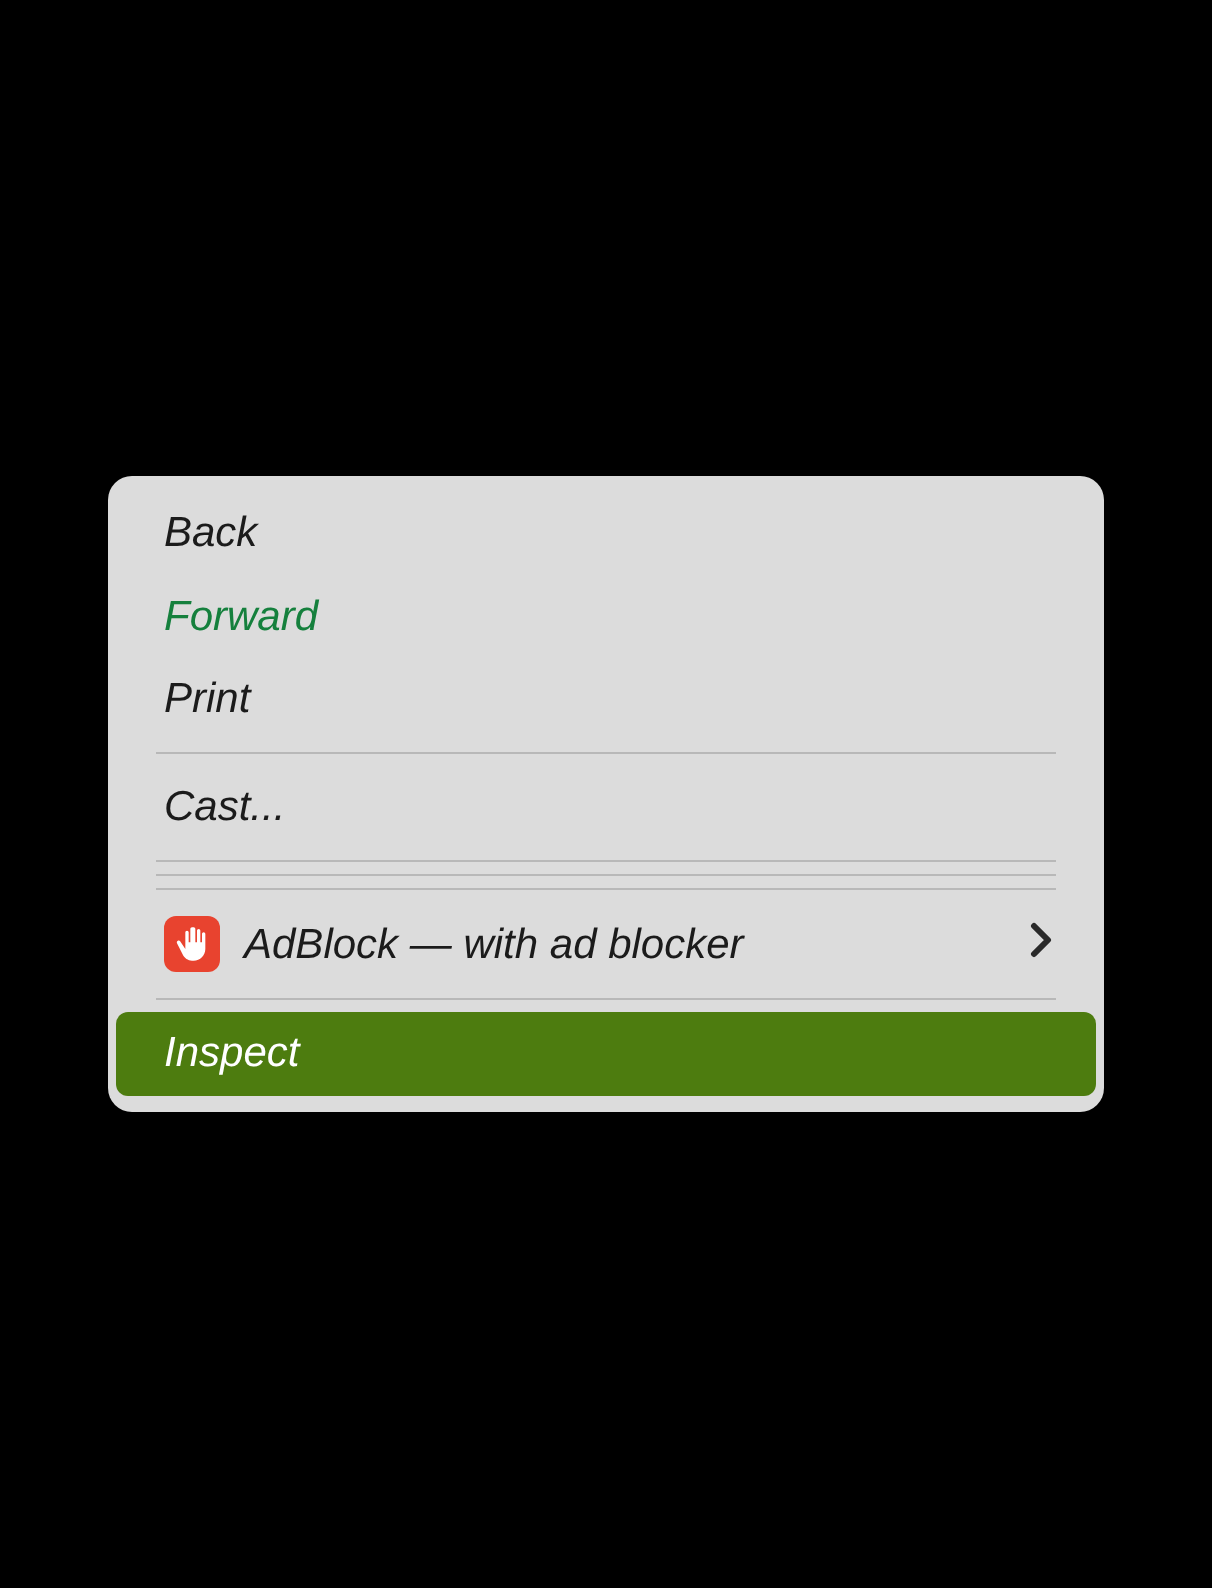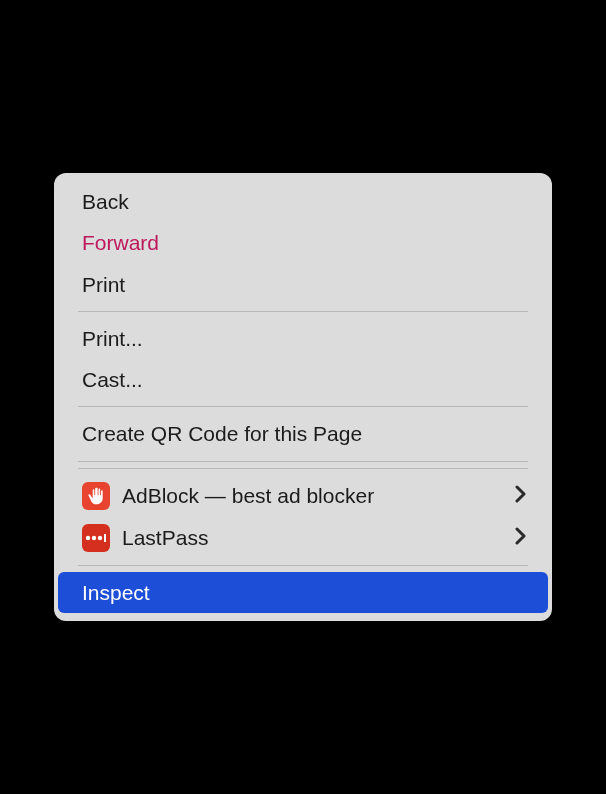--- a/index.html
+++ b/index.html
@@ -16,36 +16,37 @@
       justify-content: center;
       font-family: -apple-system, BlinkMacSystemFont, "Segoe UI", Helvetica, Arial, sans-serif;
     }
     .context-menu {
       background: #dcdcdc;
       width: 498px;
       border-radius: 12px;
       padding: 8px 0;
       box-shadow: 0 8px 20px rgba(0,0,0,0.35);
       position: relative;
+      font-style: italic;
     }
     .menu-item {
       padding: 7px 24px 7px 24px;
       font-size: 21px;
       color: #1b1b1b;
       display: flex;
       align-items: center;
       cursor: default;
       margin: 0 4px;
       border-radius: 4px;
     }
     .menu-item.disabled {
-      color: #be185d;
+      color: #15803d;
     }
     .menu-item.highlighted {
-      background: #1d4ed8;
+      background: #4d7c0f;
       color: #ffffff;
       margin: 0 4px;
       border-radius: 6px;
     }
     .separator {
       height: 1px;
       background: #b8b8b8;
       margin: 6px 24px;
     }
     .ext-icon {
@@ -92,70 +93,48 @@
     <span class="menu-label">Forward</span>
   </div>
 
   <div class="menu-item">
     <span class="menu-label">Print</span>
   </div>
 
   <div class="separator"></div>
 
 
-  <div class="menu-item">
-    <span class="menu-label">Print...</span>
-  </div>
 
   <div class="menu-item">
     <span class="menu-label">Cast...</span>
   </div>
 
 
   <div class="separator"></div>
 
-  <div class="menu-item">
-    <span class="menu-label">Create QR Code for this Page</span>
-  </div>
 
   <div class="separator"></div>
 
 
   <div class="separator"></div>
 
   <div class="menu-item">
     <span class="ext-icon adblock-icon">
       <svg class="adblock-svg" viewBox="0 0 24 24">
         <path fill="#ffffff" d="M13,2 C13.55,2 14,2.45 14,3 L14,11 L15,11 L15,4 C15,3.45 15.45,3 16,3 C16.55,3 17,3.45 17,4 L17,11 L18,11 L18,6 C18,5.45 18.45,5 19,5 C19.55,5 20,5.45 20,6 L20,15 C20,18.87 16.87,22 13,22 L12,22 C9.5,22 7.5,20.5 6.5,18.5 L3,11.5 C2.72,10.95 2.94,10.28 3.5,10 C4.05,9.72 4.72,9.94 5,10.5 L8,15 L8,5 C8,4.45 8.45,4 9,4 C9.55,4 10,4.45 10,5 L10,11 L11,11 L11,3 C11,2.45 11.45,2 12,2 L13,2 Z"></path>
       </svg>
     </span>
-    <span class="menu-label">AdBlock — best ad blocker</span>
+    <span class="menu-label">AdBlock — with ad blocker</span>
     <span class="chevron">
       <svg width="11" height="18" viewBox="0 0 11 18">
           <path d="M2 2 L9 9 L2 16" stroke="#2a2a2a" stroke-width="3" fill="none" stroke-linecap="round" stroke-linejoin="round"></path>
         </svg>
     </span>
   </div>
 
-  <div class="menu-item">
-    <span class="ext-icon lastpass-icon">
-      <svg width="26" height="12" viewBox="0 0 26 12">
-        <circle cx="5" cy="6" r="2.2" fill="#ffffff"></circle>
-        <circle cx="11" cy="6" r="2.2" fill="#ffffff"></circle>
-        <circle cx="17" cy="6" r="2.2" fill="#ffffff"></circle>
-        <rect x="21" y="2" width="2" height="8" fill="#ffffff"></rect>
-      </svg>
-    </span>
-    <span class="menu-label">LastPass</span>
-    <span class="chevron">
-      <svg width="11" height="18" viewBox="0 0 11 18">
-          <path d="M2 2 L9 9 L2 16" stroke="#2a2a2a" stroke-width="3" fill="none" stroke-linecap="round" stroke-linejoin="round"></path>
-        </svg>
-    </span>
-  </div>
 
   <div class="separator"></div>
 
 
   <div class="menu-item highlighted">
     <span class="menu-label">Inspect</span>
   </div>
 
 </div>
 

